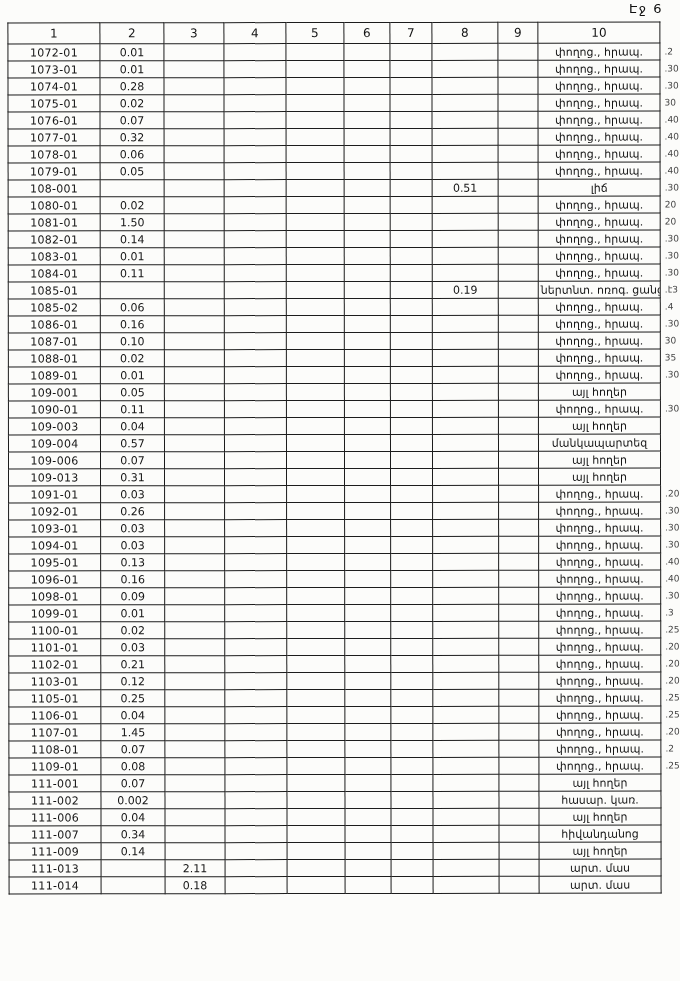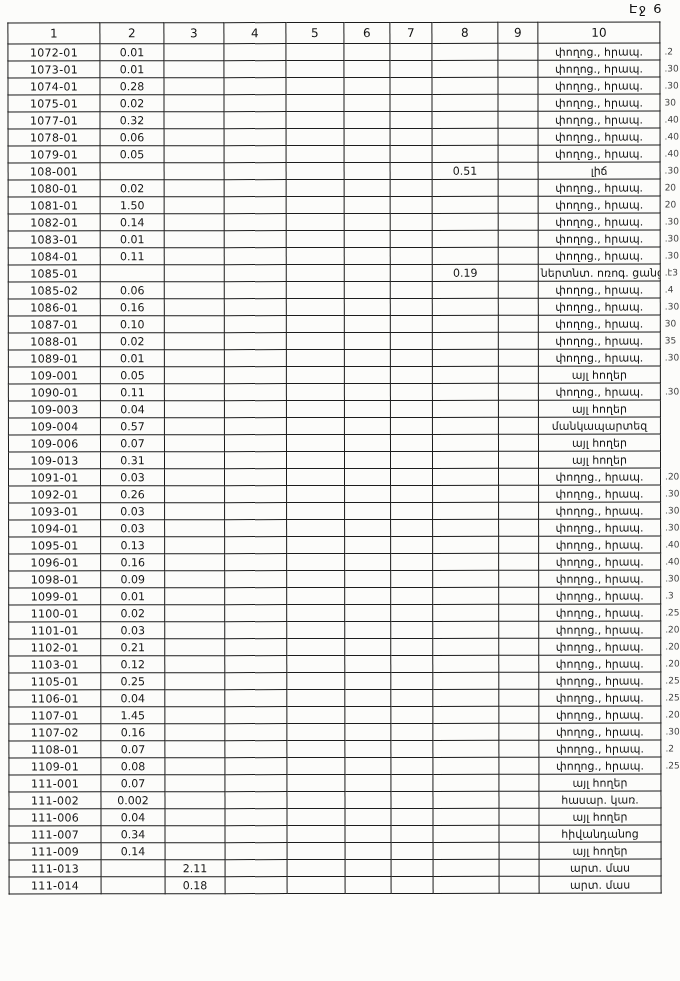--- a/index.html
+++ b/index.html
@@ -157,20 +157,33 @@
         <td class="c4"></td>
         <td class="c5"></td>
         <td class="c6"></td>
         <td class="c7"></td>
         <td class="c8"></td>
         <td class="c9"></td>
         <td class="c10">փողոց., հրապ.</td>
         <td class="edge">30</td>
       </tr>
       <tr>
+        <td class="c1">1076-01</td>
+        <td class="c2">0.07</td>
+        <td class="c3"></td>
+        <td class="c4"></td>
+        <td class="c5"></td>
+        <td class="c6"></td>
+        <td class="c7"></td>
+        <td class="c8"></td>
+        <td class="c9"></td>
+        <td class="c10">փողոց., հրապ.</td>
+        <td class="edge">.40</td>
+      </tr>
+      <tr>
         <td class="c1">1077-01</td>
         <td class="c2">0.32</td>
         <td class="c3"></td>
         <td class="c4"></td>
         <td class="c5"></td>
         <td class="c6"></td>
         <td class="c7"></td>
         <td class="c8"></td>
         <td class="c9"></td>
         <td class="c10">փողոց., հրապ.</td>
@@ -623,33 +636,20 @@
         <td class="c2">1.45</td>
         <td class="c3"></td>
         <td class="c4"></td>
         <td class="c5"></td>
         <td class="c6"></td>
         <td class="c7"></td>
         <td class="c8"></td>
         <td class="c9"></td>
         <td class="c10">փողոց., հրապ.</td>
         <td class="edge">.20</td>
-      </tr>
-      <tr>
-        <td class="c1">1107-02</td>
-        <td class="c2">0.16</td>
-        <td class="c3"></td>
-        <td class="c4"></td>
-        <td class="c5"></td>
-        <td class="c6"></td>
-        <td class="c7"></td>
-        <td class="c8"></td>
-        <td class="c9"></td>
-        <td class="c10">փողոց., հրապ.</td>
-        <td class="edge">.30</td>
       </tr>
       <tr>
         <td class="c1">1108-01</td>
         <td class="c2">0.07</td>
         <td class="c3"></td>
         <td class="c4"></td>
         <td class="c5"></td>
         <td class="c6"></td>
         <td class="c7"></td>
         <td class="c8"></td>

